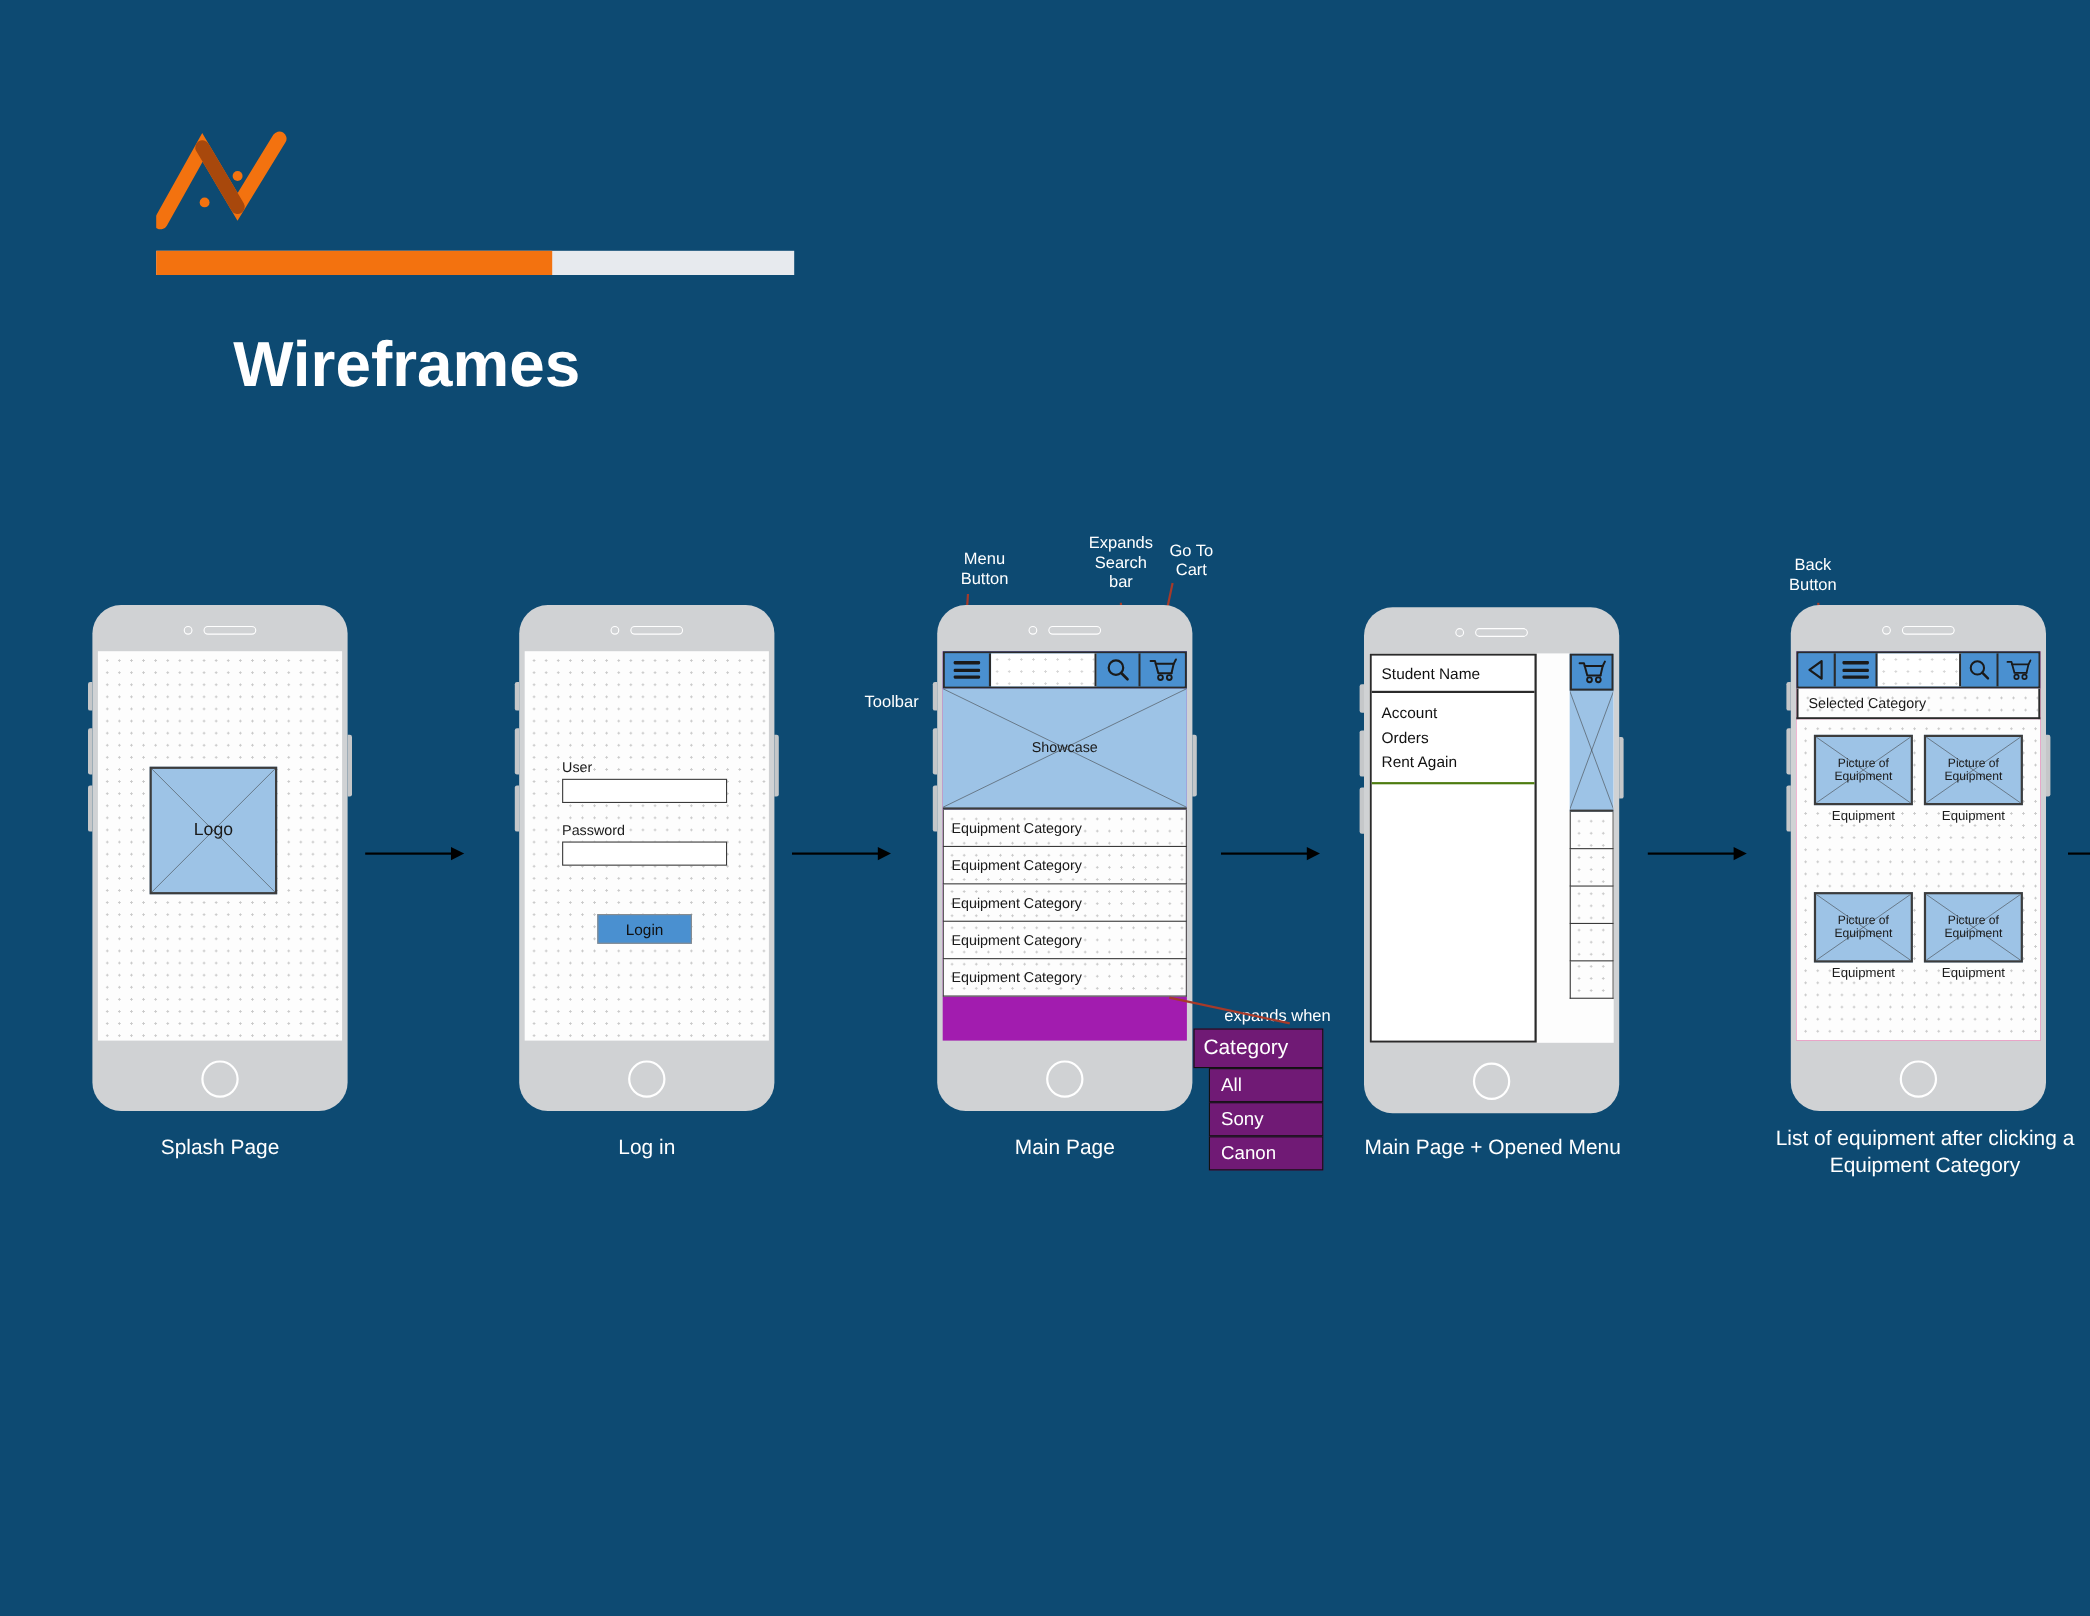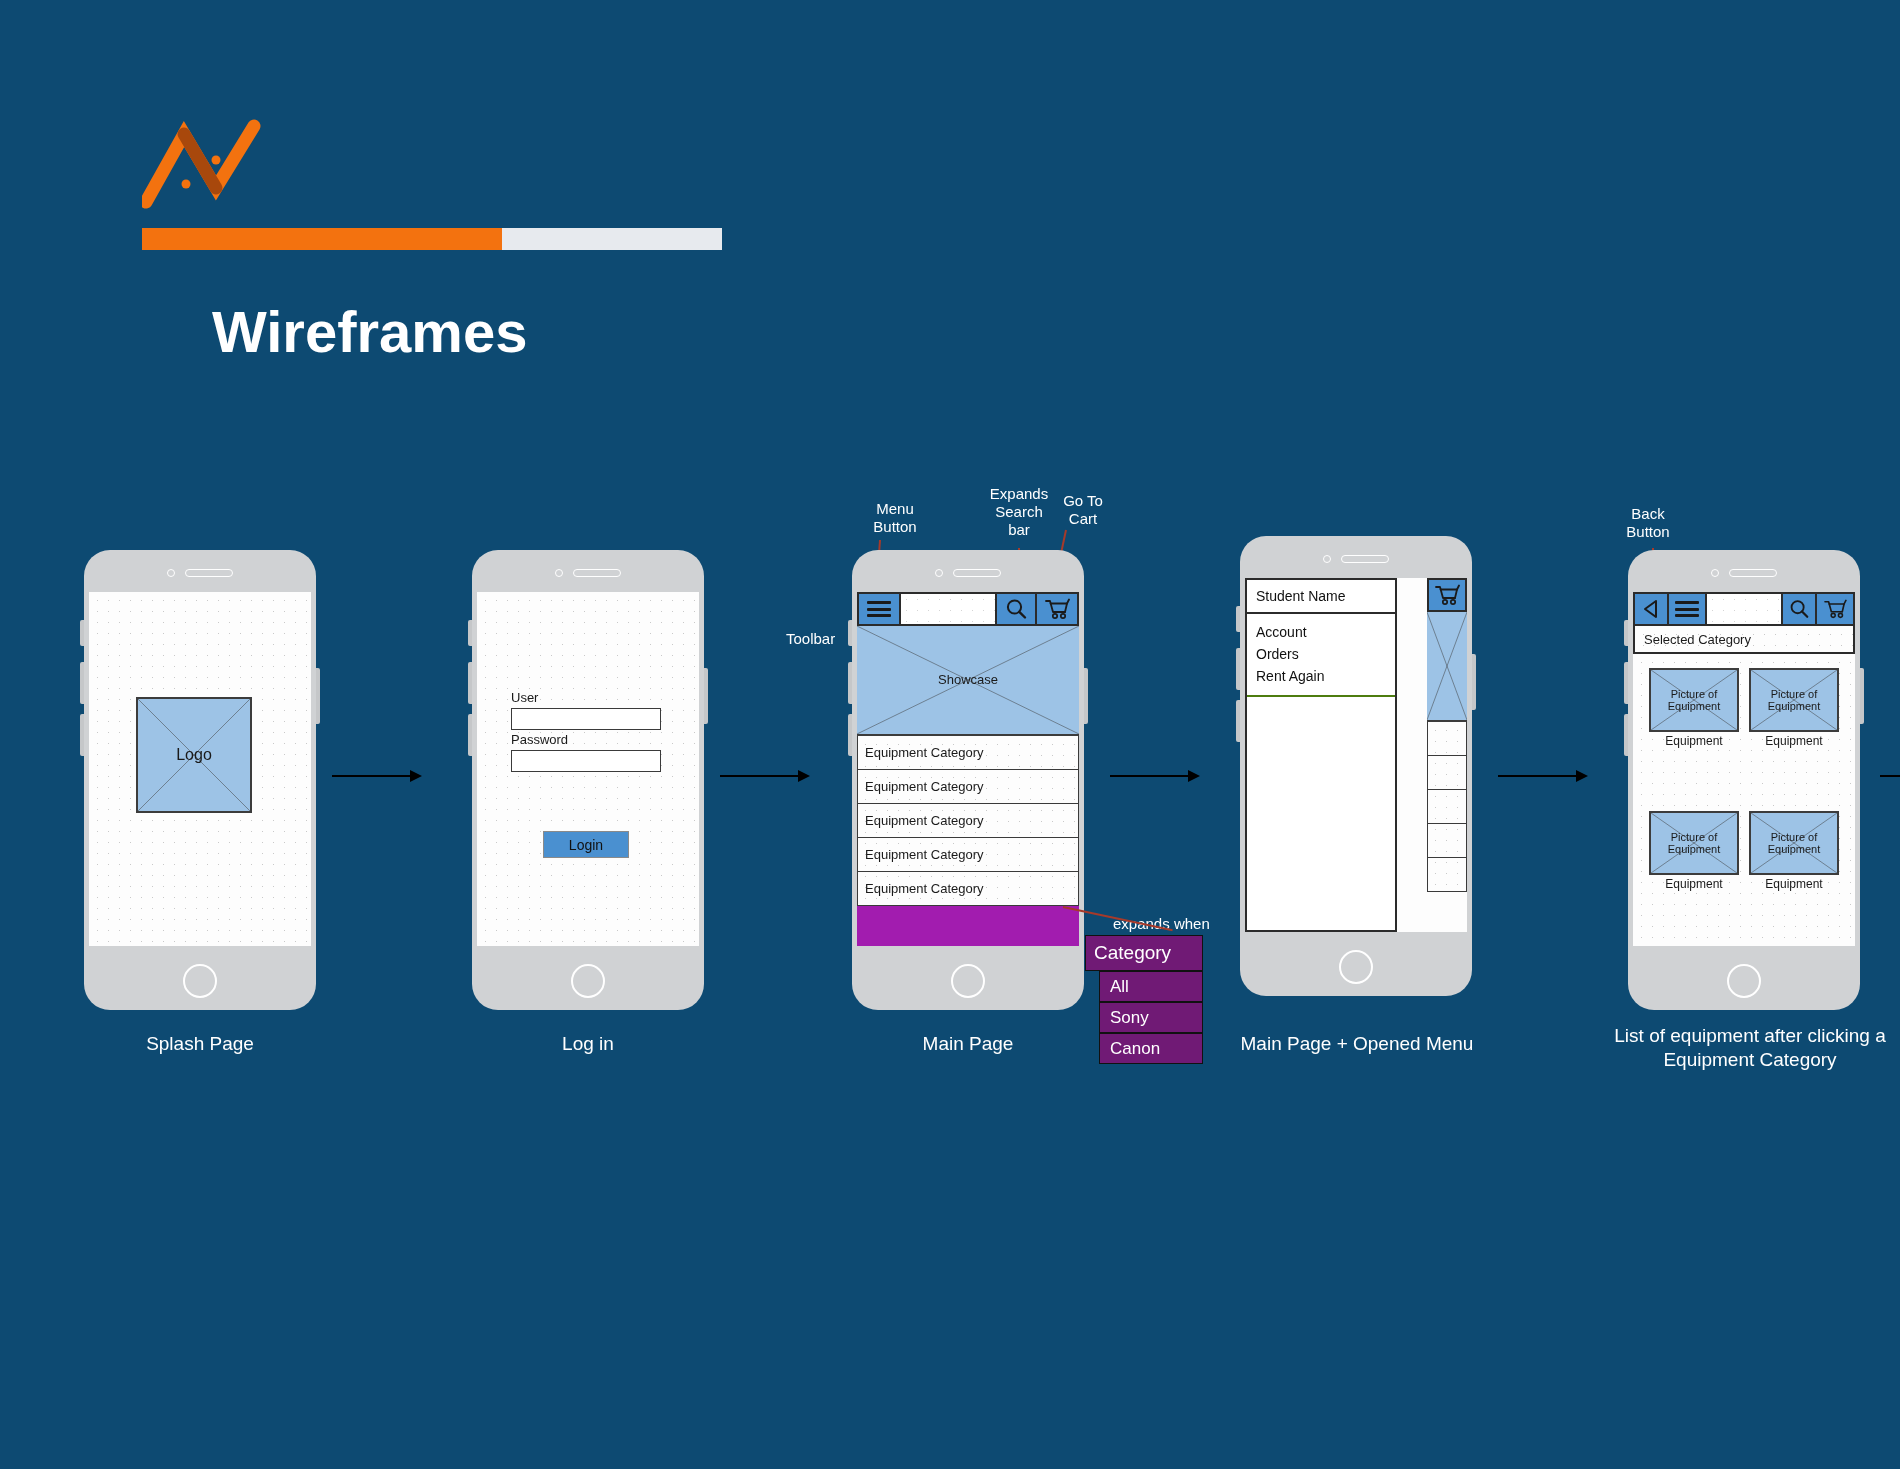--- a/index.html
+++ b/index.html
@@ -367,21 +367,21 @@
   <div class="phone-side-l" style="top:164px; height:42px;"></div>
   <div class="phone-side-r" style="top:118px; height:56px;"></div>
   <div class="speaker">
     <span class="cam-dot"></span>
     <span class="speaker-bar"></span>
   </div>
   <div class="screen dotted">
     <div style="position:absolute; left:34px; top:98px; width:150px;">
       <div style="font-size:13px; color:#1a1a1a;">User</div>
       <input type="text" style="width: 150px; height: 22px; margin-top: 3px; border: 1.6px solid rgb(58, 58, 58); background: rgb(255, 255, 255); box-sizing: border-box; font-family: &quot;Liberation Sans&quot;, sans-serif; font-size: 12px; padding: 0px 4px;" value="">
-      <div style="font-size:13px; color:#1a1a1a; margin-top:2px;">Password</div>
+      <div style="font-size:13px; color:#1a1a1a; margin-top:17px;">Password</div>
       <input type="password" style="width: 150px; height: 22px; margin-top: 3px; border: 1.6px solid rgb(58, 58, 58); background: rgb(255, 255, 255); box-sizing: border-box; font-family: &quot;Liberation Sans&quot;, sans-serif; font-size: 12px; padding: 0px 4px;" value="">
     </div>
     <button style="position:absolute; left:66px; top:219px; width:86px; height:27px; background:#4a90d0; border:1.6px solid #8a8a8a; color:#111; font-size:14px; font-family:'Liberation Sans',sans-serif; cursor:pointer;margin-top:20px;">Login</button>
   </div>
   <div class="home-btn"></div>
 </div>
 <div class="caption" style="left:432px; top:1032px; width:312px;">Log in</div>
 
 <div class="flow-arrow" style="left:720px; top:770px; width:92px;">
   <div class="shaft" style="width:80px;"></div>
@@ -477,21 +477,21 @@
   <div class="dd-item dd-opt">All</div>
   <div class="dd-item dd-opt">Sony</div>
   <div class="dd-item dd-opt">Canon</div>
 </div>
 
 <div class="flow-arrow" style="left:1110px; top:770px; width:92px;">
   <div class="shaft" style="width:80px;"></div>
     <div class="head" style="left:78px;"></div>
 </div>
 
-<div class="phone" id="phone-menu" style="left:1240px; top:536px;">
+<div class="phone" id="phone-menu" style="left:1240px; top:552px;">
   <div class="phone-side-l" style="top:70px;  height:26px;"></div>
   <div class="phone-side-l" style="top:112px; height:42px;"></div>
   <div class="phone-side-l" style="top:164px; height:42px;"></div>
   <div class="phone-side-r" style="top:118px; height:56px;"></div>
   <div class="speaker">
     <span class="cam-dot"></span>
     <span class="speaker-bar"></span>
   </div>
   <div class="screen" style="background:#fdfdfd;">
 

